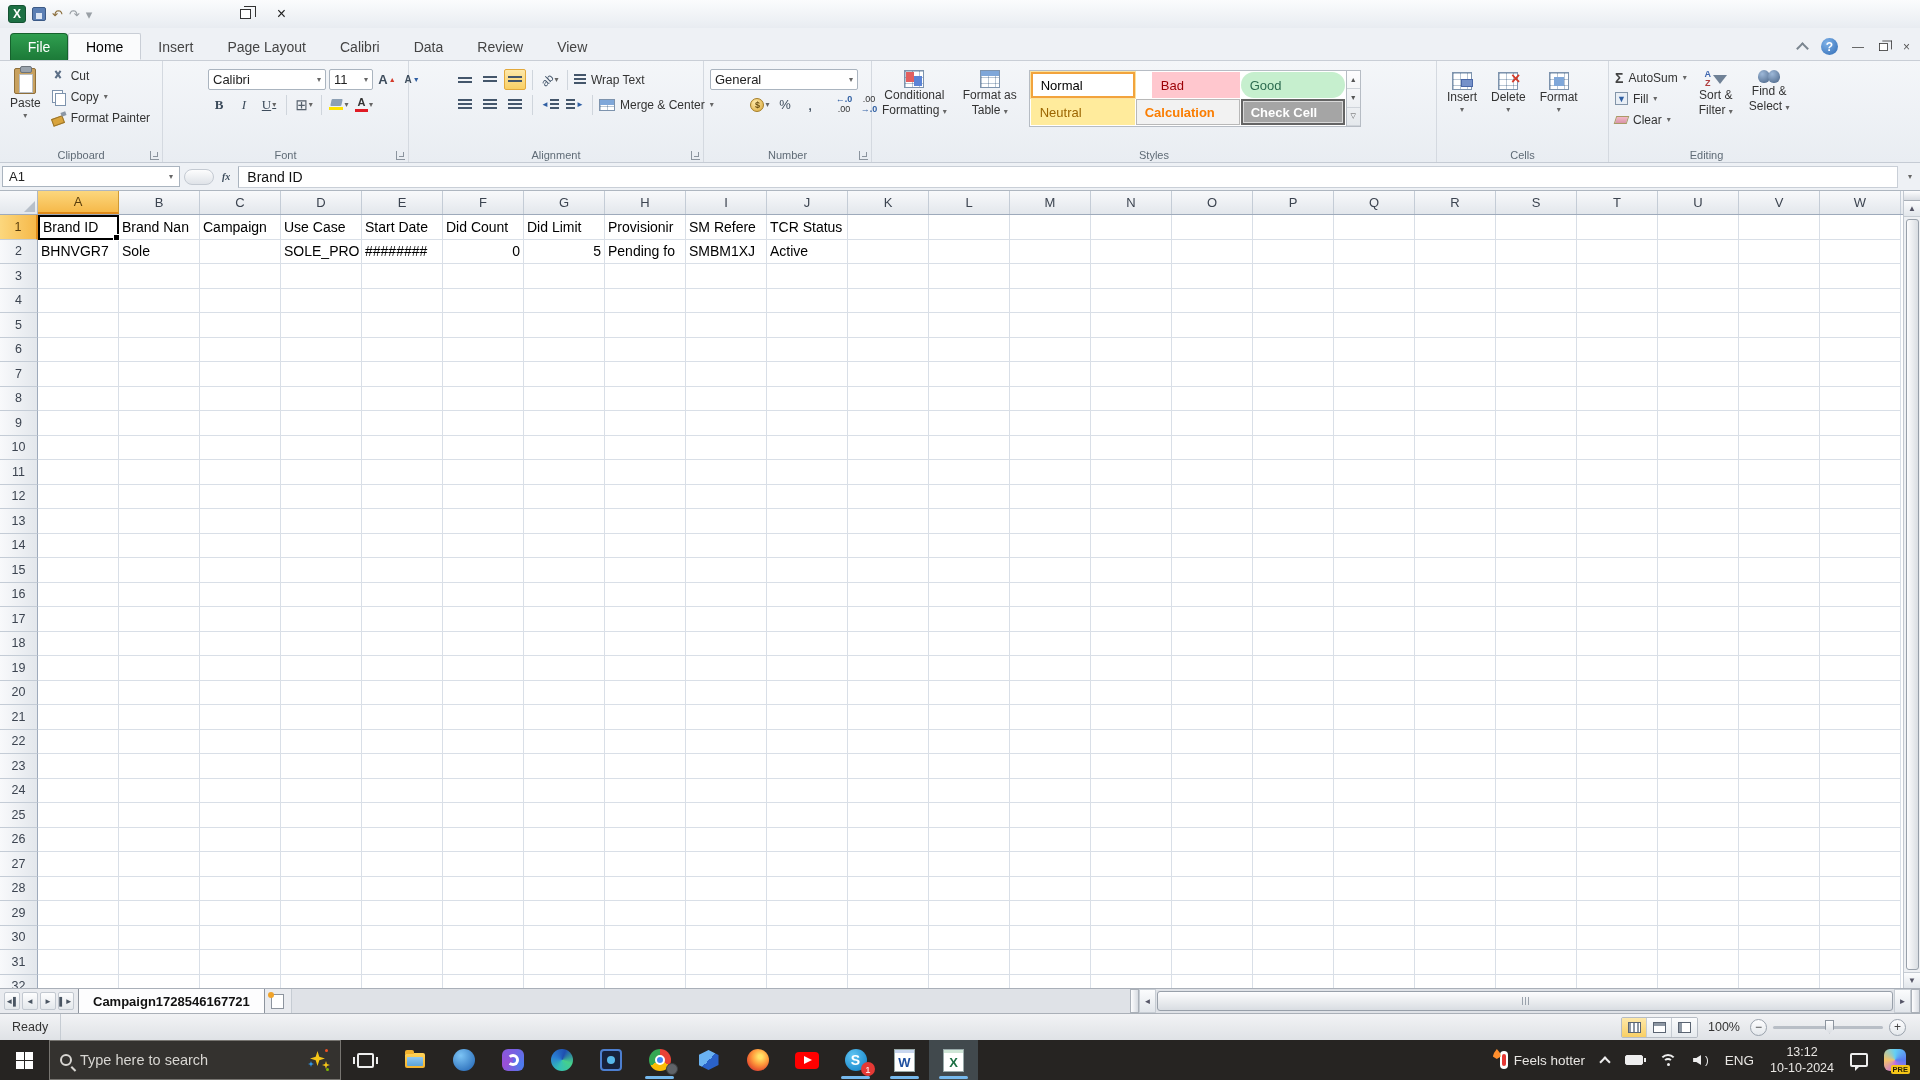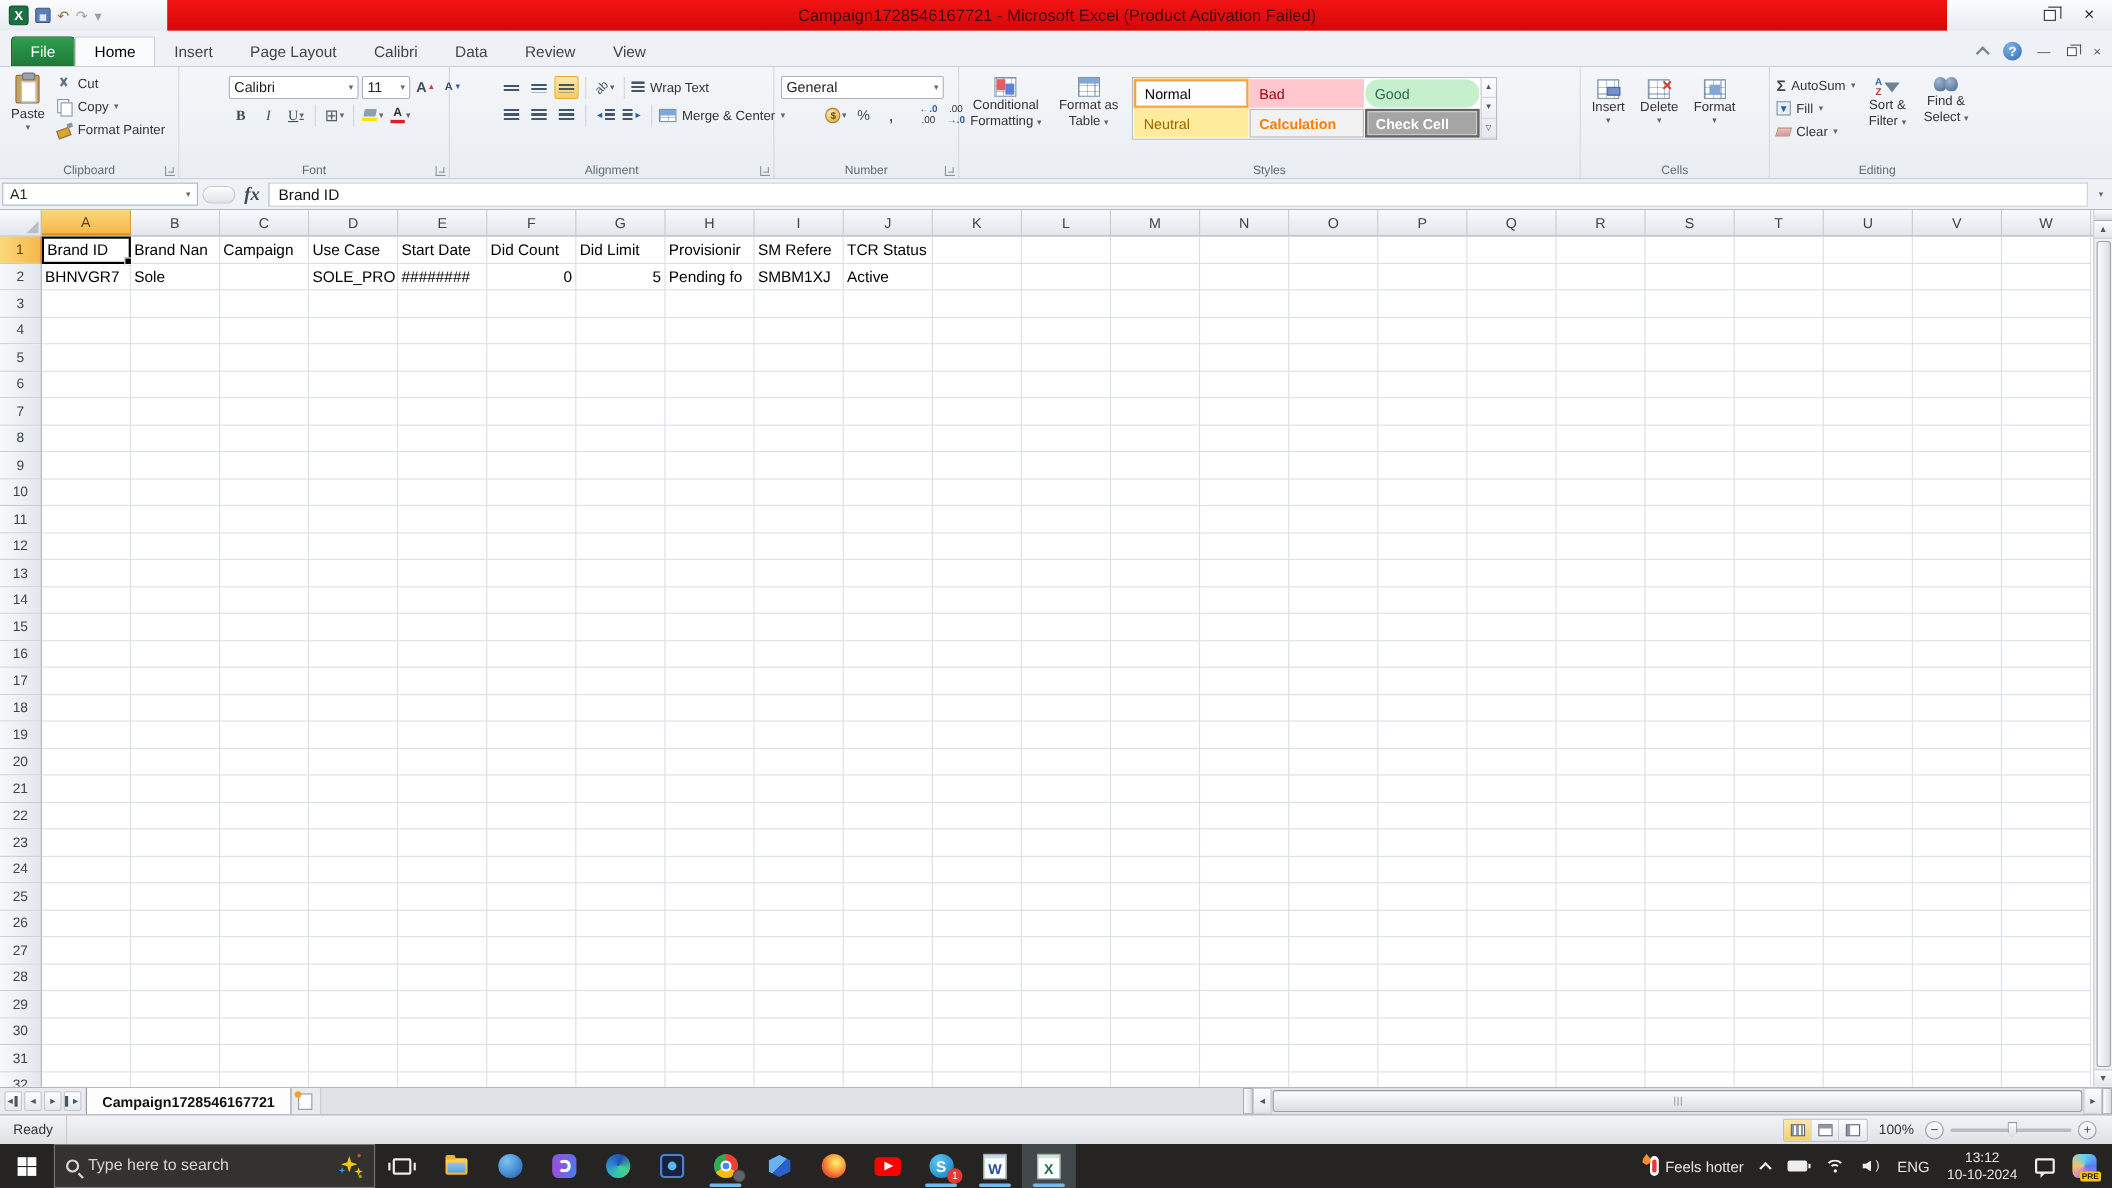--- a/index.html
+++ b/index.html
@@ -64,21 +64,21 @@
   .fill-ic{display:flex;flex-direction:column;align-items:center;}
   .fill-ic .bucket{width:11px;height:7px;background:#8da0b5;transform:skewX(-12deg);border-radius:1px;}
   .fill-ic .bar{width:14px;height:3px;background:#ffe300;margin-top:1px;}
   .fc-ic{display:flex;flex-direction:column;align-items:center;line-height:1;}
   .fc-ic .a{font-size:11px;font-weight:bold;color:#333;}
   .fc-ic .bar{width:13px;height:3px;background:#e01b24;margin-top:1px;}
   
   .gal{background:#fff;border:1px solid #b6bcc4;display:grid;grid-template-columns:repeat(3,104px);grid-auto-rows:26px;gap:1px;padding:1px;}
   .chip{display:flex;align-items:center;padding:0 8px;font-size:13px;border:1px solid transparent;}
   .chip.normal{background:#fff;border:2px solid #f2a33c;box-shadow:0 0 0 1px #fbe3a0;color:#000;}
-  .chip.bad{background:#ffc7ce;color:#9c0006;}
+  .chip.bad{background:#ffc7ce;color:#9c0006;margin-left:16px;}
   .chip.good{background:#c6efce;color:#2c6b4f;border-radius:13px;}
   .chip.neutral{background:#ffeb9c;color:#9c6500;}
   .chip.calc{background:#f2f2f2;color:#fa7d00;font-weight:bold;border:1px solid #b8b8b8;}
   .chip.check{background:#a5a5a5;color:#fff;font-weight:bold;border:2px solid #646464;box-shadow:inset 0 0 0 1px #d9d9d9;}
   .galscroll{width:14px;display:flex;flex-direction:column;border:1px solid #b6bcc4;border-left:none;background:linear-gradient(#fdfdfe,#e4e8ec);}
   .galscroll span{flex:1;display:flex;align-items:center;justify-content:center;font-size:7px;color:#555;border-bottom:1px solid #cfd4da;}
   
   .mini-grid{width:20px;height:18px;border:1px solid #7d93ad;background:
     linear-gradient(#fff,#fff) , repeating-linear-gradient(90deg,#b9c6d4 0 1px,transparent 1px 7px),repeating-linear-gradient(#b9c6d4 0 1px,transparent 1px 6px);background-blend-mode:multiply;position:relative;background-color:#fff;}
   .mini-grid.cf::after{content:"";position:absolute;left:1px;top:1px;width:8px;height:10px;background:#e25f5f;}
@@ -101,21 +101,21 @@
   .orient{font-size:11px;color:#44566b;transform:rotate(-45deg);display:inline-block;}
   .coin{width:14px;height:14px;border-radius:50%;background:radial-gradient(circle at 35% 30%,#ffe9a8,#d9a93c);border:1px solid #a67c22;color:#6b4e10;font-size:9px;display:flex;align-items:center;justify-content:center;font-weight:bold;}
   .decsm{font-size:9px;line-height:1;color:#333;display:flex;flex-direction:column;align-items:center;}
   .decsm b{color:#2f5fa3;}
 
   
   .fbar{height:28px;background:#eef1f5;border-bottom:1px solid #aeb6c0;display:flex;align-items:center;padding:3px 2px;gap:4px;flex:0 0 auto;}
   .namebox{width:178px;height:21px;background:#fff;border:1px solid #aab4bf;display:flex;align-items:center;padding:0 6px;font-size:13px;color:#222;}
   .namebox .arrow{margin-left:auto;}
   .fx-circle{width:30px;height:16px;border-radius:9px;background:linear-gradient(#fdfdfd,#dfe3e8);border:1px solid #c4cad2;}
-  .fxbtn{font-family:"Liberation Serif",serif;font-style:italic;font-weight:bold;font-size:17px;color:#3c4c5c;padding:0 4px;}
+  .fxbtn{font-family:"Liberation Serif",serif;font-style:italic;font-weight:bold;font-size:10px;color:#3c4c5c;padding:0 4px;}
   .fcontent{flex:1;height:22px;background:#fff;border:1px solid #c9cfd7;border-left:1px solid #aab4bf;display:flex;align-items:center;padding:0 8px;font-size:14px;color:#111;}
   .fbar-end{font-size:8px;color:#666;padding:0 6px;}
 
   
   .gridwrap{flex:1;position:relative;background:#fff;overflow:hidden;display:flex;}
   .gridmain{flex:1;overflow:hidden;}
   :root{--cw:81px;--rh:24.5px;--hh:24px;--rhw:38px;}
   .colheads{display:flex;height:var(--hh);background:linear-gradient(#f8f9fb,#e3e7ec);border-bottom:1px solid #9eaabb;}
   .corner{width:var(--rhw);flex:0 0 auto;border-right:1px solid #b0b8c3;position:relative;background:linear-gradient(#f8f9fb,#e3e7ec);}
   .corner::after{content:"";position:absolute;right:2px;bottom:2px;border-left:11px solid transparent;border-bottom:11px solid #b8c0ca;}
@@ -233,21 +233,20 @@
 <div id="app">
 
   <div class="titlebar">
     <div class="qat">
       <div class="xl-logo">X</div>
       <div class="save-ic"></div>
       <div class="qat-btn">↶</div>
       <div class="qat-btn gray">↷</div>
       <div class="qat-btn gray">▾</div>
     </div>
-    <div class="title-red">Campaign1728546167721  -  Microsoft Excel (Product Activation Failed)</div>
     <div class="win-ctl">
       <div class="restore-ic"></div>
       <div class="close-x">×</div>
     </div>
   </div>
 
   <div class="tabrow">
     <div class="file-tab">File</div>
     <div class="rtab active">Home</div>
     <div class="rtab">Insert</div>

